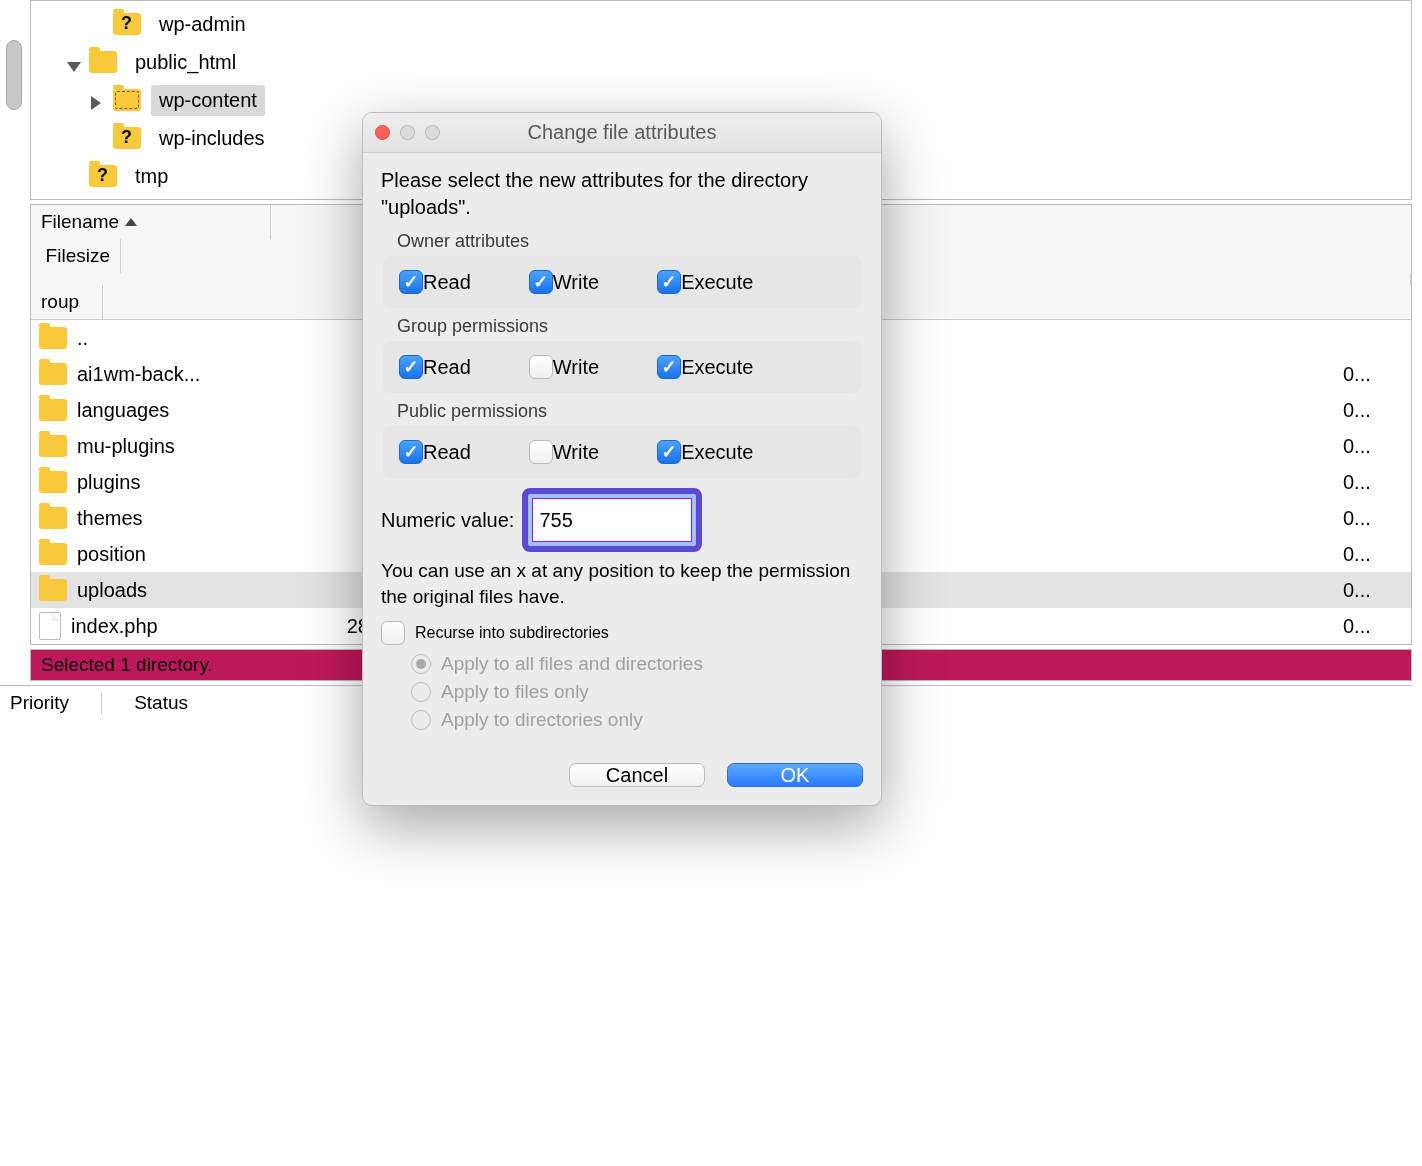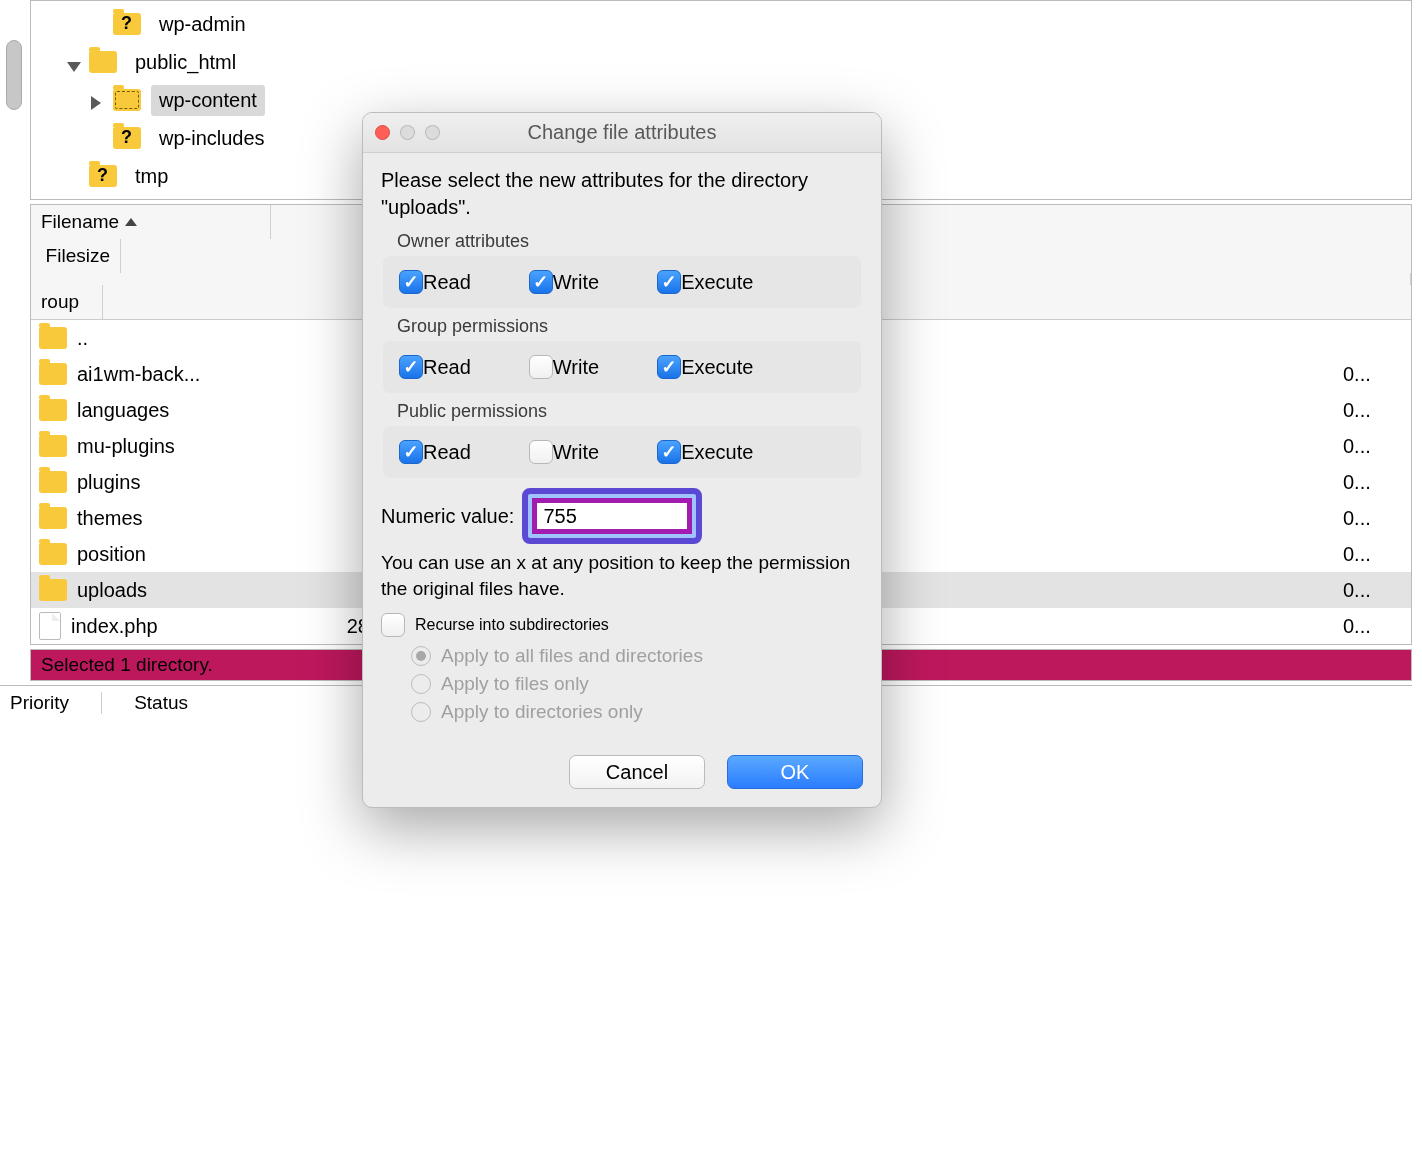--- a/index.html
+++ b/index.html
@@ -245,24 +245,24 @@
   font-size: 20px;
 }
 .numeric-highlight {
   border: 6px solid #5b49d4;
   border-radius: 8px;
   padding: 4px;
   background: #9ec3ff;
 }
 .numeric-input {
   width: 160px;
-  height: 36px;
+  height: 44px;
   font-size: 20px;
   padding: 10px 6px;
-  border: 5px solid #a21caf;
+  border: 1px solid #a21caf;
   background: #fff;
 }
 .hint { font-size: 19px; margin: 6px 0 12px 0; line-height: 1.35; }
 .recurse-row {
   display: flex; align-items: center; gap: 10px;
   font-size: 16px; margin-bottom: 8px;
 }
 .radio-col { margin-left: 30px; }
 .radio-row { display: flex; align-items: center; gap: 10px; color: #a0a0a0; font-size: 19px; margin: 6px 0; }
 .radio {
@@ -279,21 +279,21 @@
   background: #a8a8a8;
 }
 .dlg-buttons {
   display: flex;
   justify-content: flex-end;
   gap: 22px;
   padding: 10px 18px 18px 18px;
 }
 .btn {
   min-width: 136px;
-  height: 34px;
+  height: 24px;
   border-radius: 7px;
   font-size: 20px;
   display: inline-flex;
   align-items: center;
   justify-content: center;
   border: 1px solid #bbb;
   background: linear-gradient(#fff,#f2f2f2);
   cursor: default;
 }
 .btn.primary {

